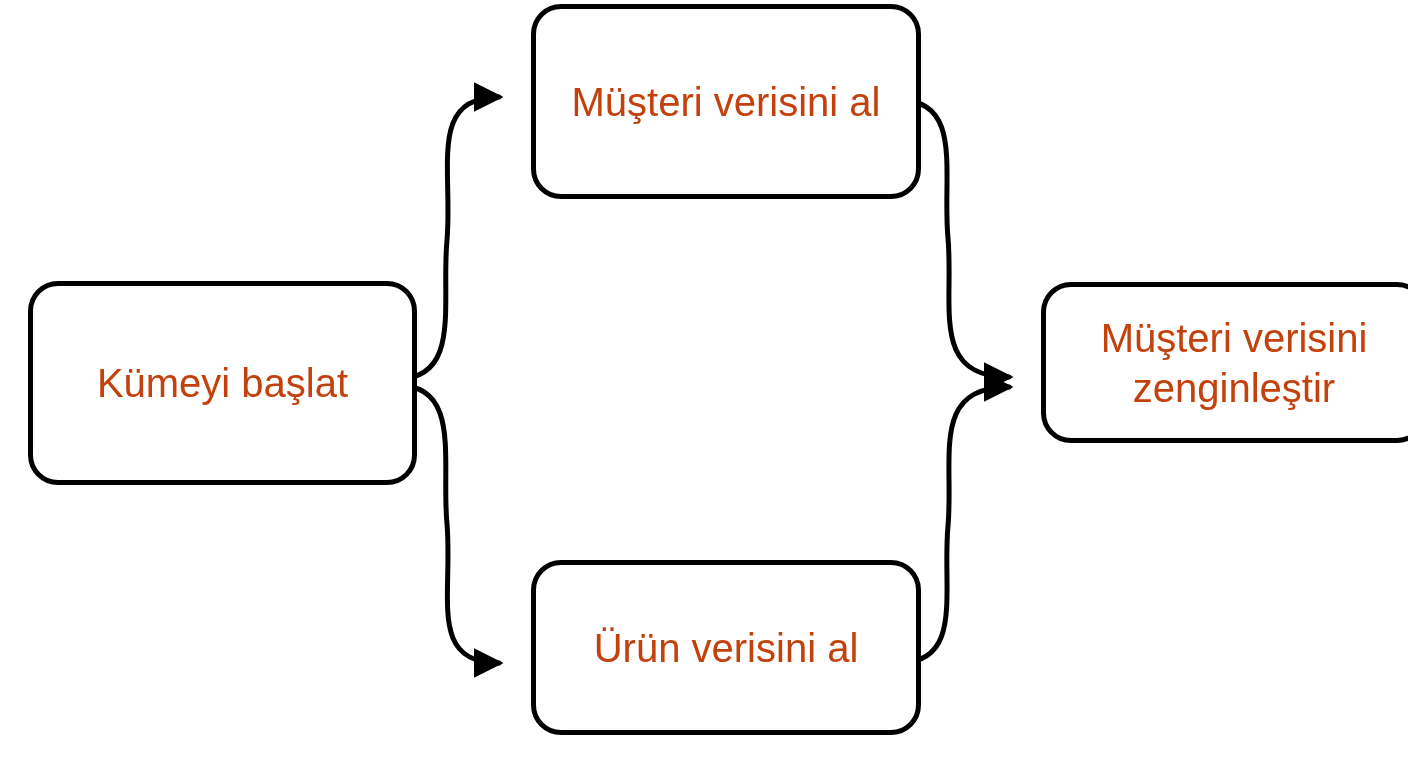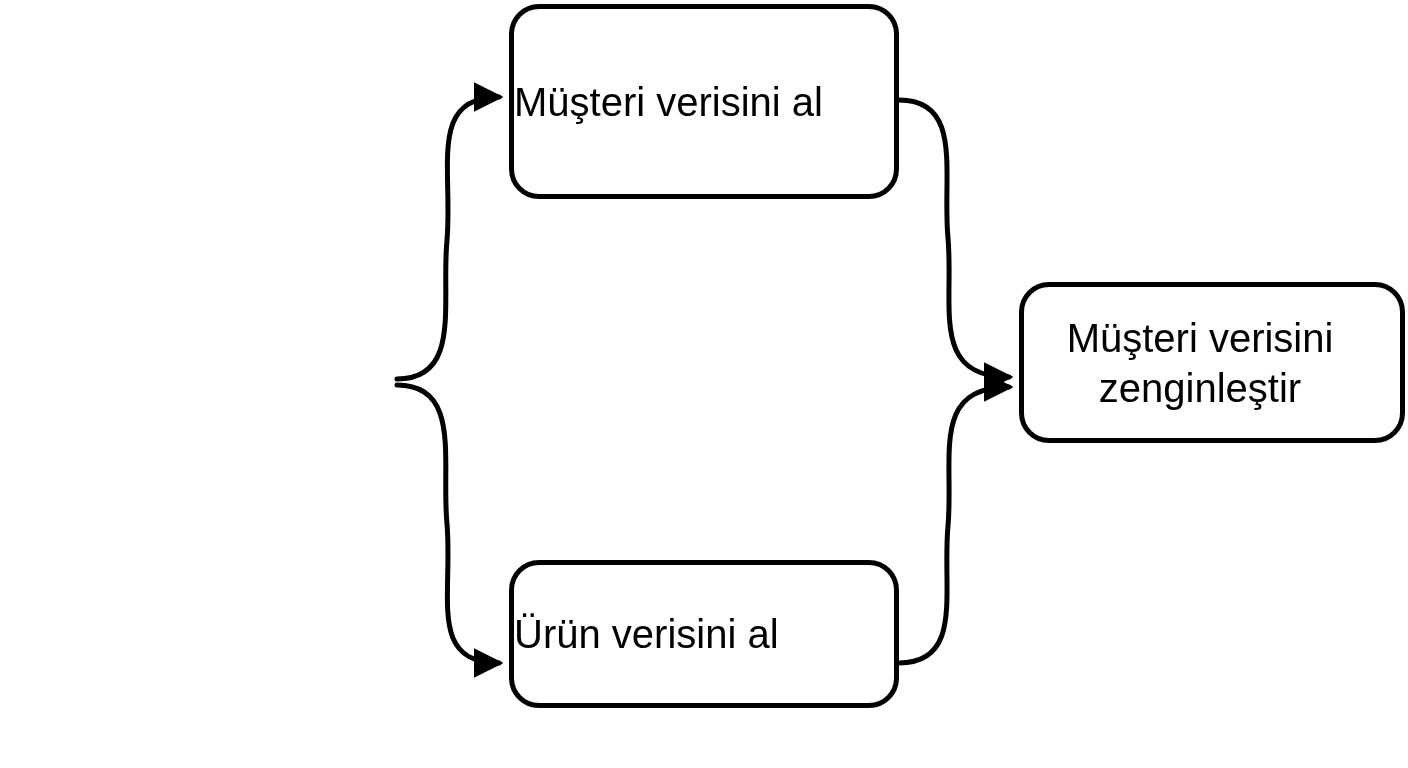--- a/index.html
+++ b/index.html
@@ -29,32 +29,34 @@
     stroke-linecap: round;
   }
   .node {
     position: absolute;
     box-sizing: border-box;
     background: #ffffff;
     border: 5px solid #000000;
     border-radius: 30px;
     display: flex;
     align-items: center;
+    justify-content: center;
     text-align: center;
-    color: #000000;
+    color: #c2410c;
     font-size: 40px;
     line-height: 1.25;
+    margin-left: 22px;
   }
   .node .label {
     display: inline-block;
     max-width: 352px;
   }
   .node-start  { left: 6px;    top: 281px; width: 389px; height: 204px; }
   .node-top    { left: 509px;  top: 4px;   width: 390px; height: 195px; }
-  .node-bottom { left: 509px;  top: 560px; width: 390px; height: 148px; }
+  .node-bottom { left: 509px;  top: 560px; width: 390px; height: 175px; }
   .node-right  { left: 1019px; top: 282px; width: 386px; height: 161px; }
 </style>
 </head>
 <body>
 
 <div class="canvas">
 
   <svg class="edges-layer" viewBox="0 0 1408 768" xmlns="http://www.w3.org/2000/svg">
     <defs>
       <marker id="arrowhead" viewBox="0 0 10 10" refX="8.5" refY="5" markerWidth="6" markerHeight="6" orient="auto" markerUnits="strokeWidth">
@@ -64,20 +66,23 @@
 
     <path class="edge" d="M 397 379 C 462 379, 441 302, 447 240 C 453 168, 428 97, 499 97" marker-end="url(#arrowhead)"></path>
 
     <path class="edge" d="M 397 385 C 462 385, 441 462, 447 524 C 453 596, 428 663, 499 663" marker-end="url(#arrowhead)"></path>
 
     <path class="edge" d="M 899 100 C 964 100, 942 175, 948 238 C 954 306, 930 377, 1009 377" marker-end="url(#arrowhead)"></path>
 
     <path class="edge" d="M 899 663 C 964 663, 942 590, 948 526 C 954 458, 930 387, 1009 387" marker-end="url(#arrowhead)"></path>
   </svg>
 
+  <div class="node node-start">
+    <span class="label">Kümeyi başlat</span>
+  </div>
 
   <div class="node node-top">
     <span class="label">Müşteri verisini al</span>
   </div>
 
   <div class="node node-bottom">
     <span class="label">Ürün verisini al</span>
   </div>
 
   <div class="node node-right">

